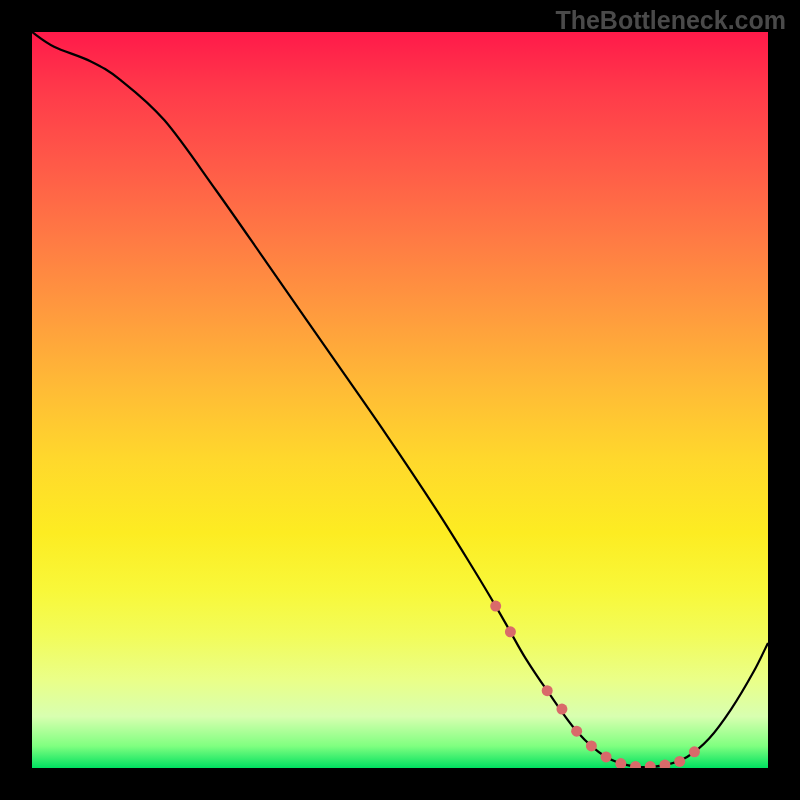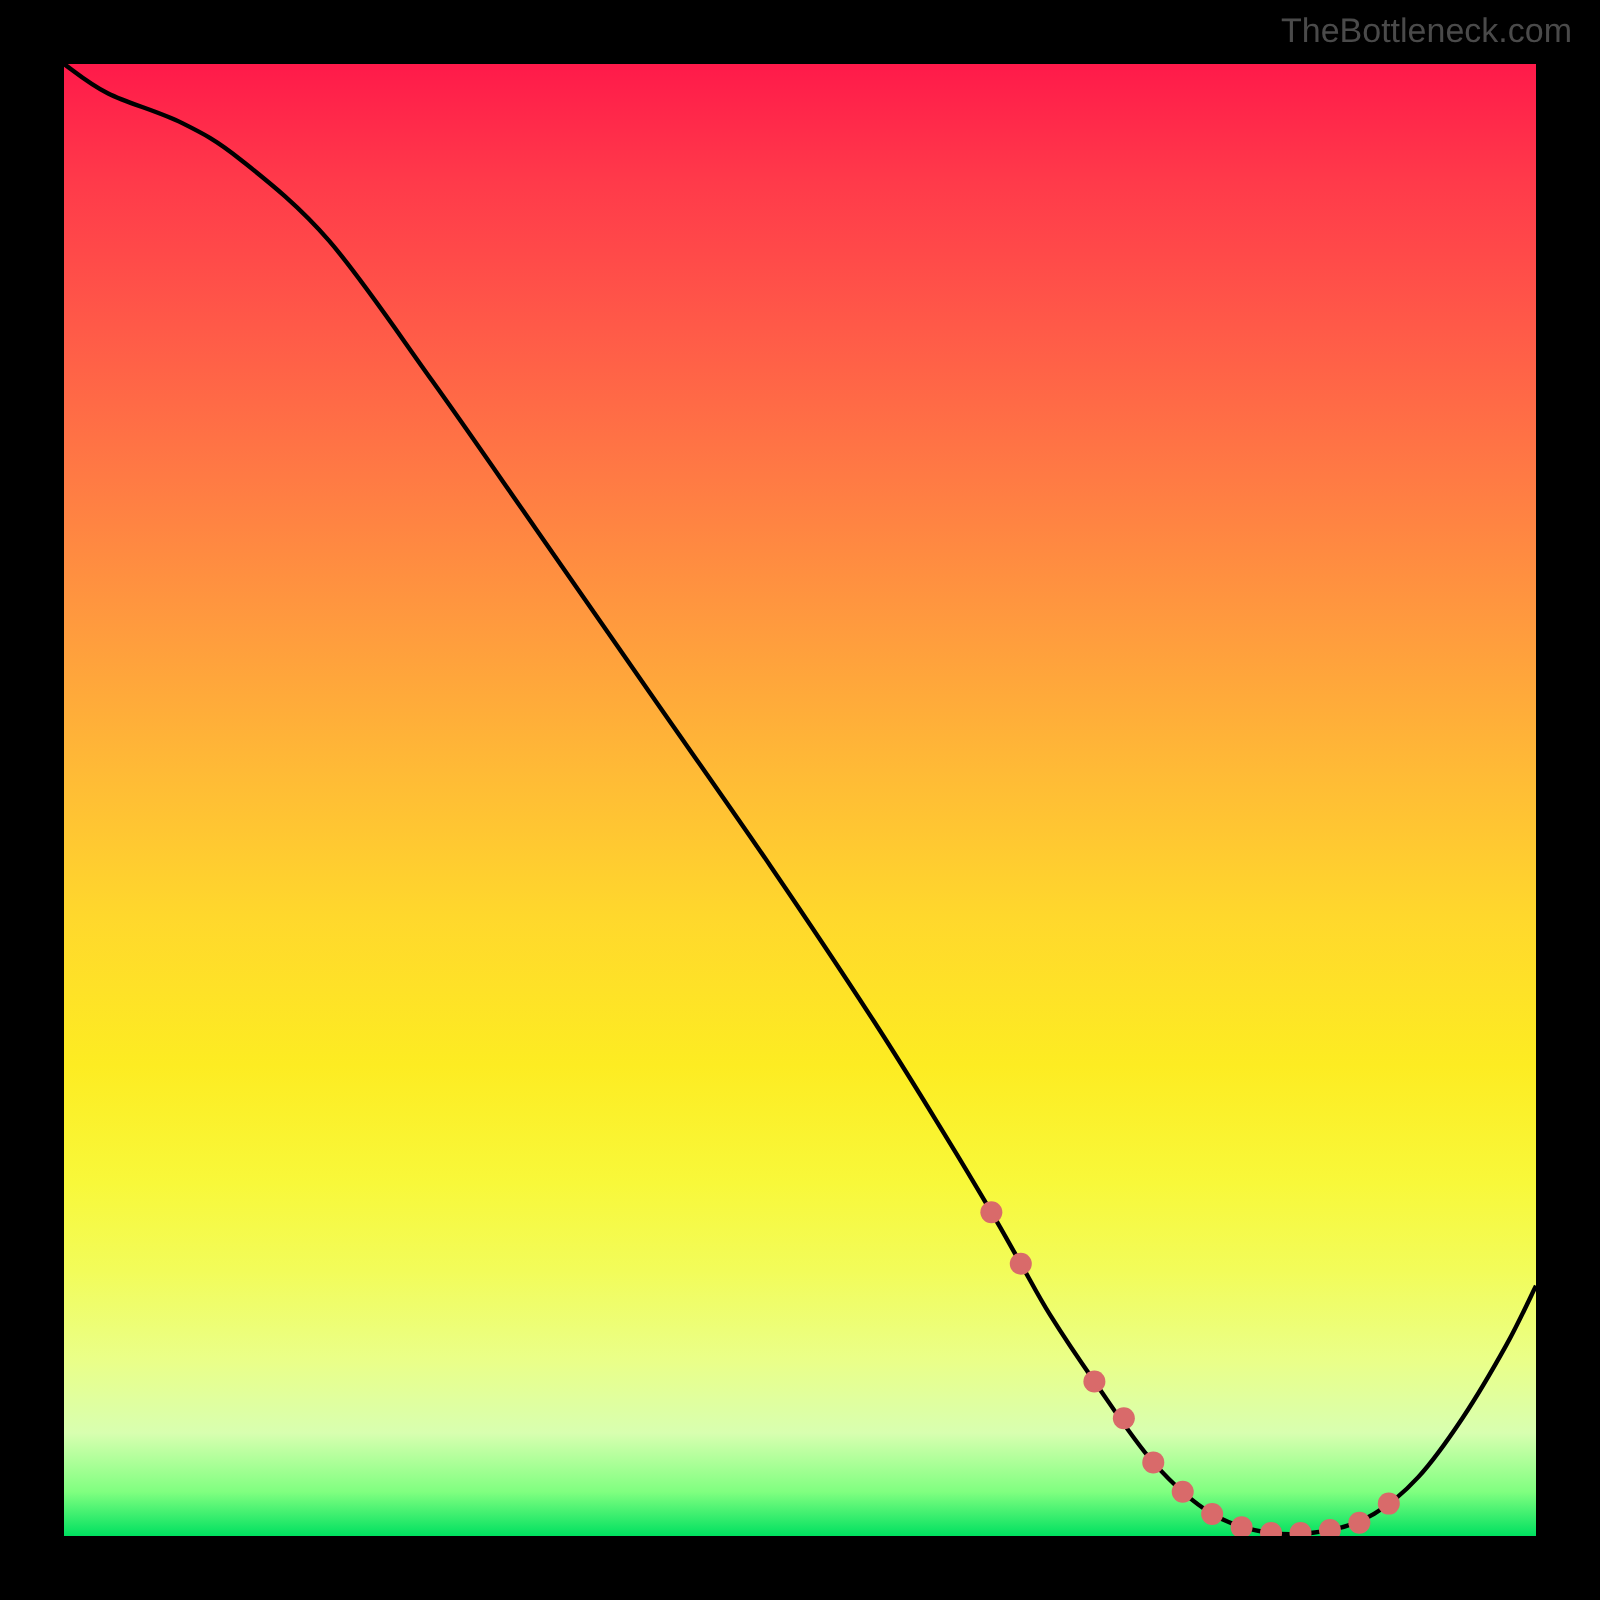--- a/index.html
+++ b/index.html
@@ -8,22 +8,22 @@
     height: 800px;
     background: #000;
     position: relative;
     font-family: Arial, sans-serif;
   }
   .watermark {
     position: absolute;
     top: 6px;
     right: 14px;
     color: #4a4a4a;
-    font-size: 17px;
-    font-weight: normal;
+    font-size: 25px;
+    font-weight: bold;
     z-index: 10;
   }
   .plot-area {
     position: absolute;
     left: 32px;
     top: 32px;
     width: 736px;
     height: 736px;
     overflow: hidden;
   }

